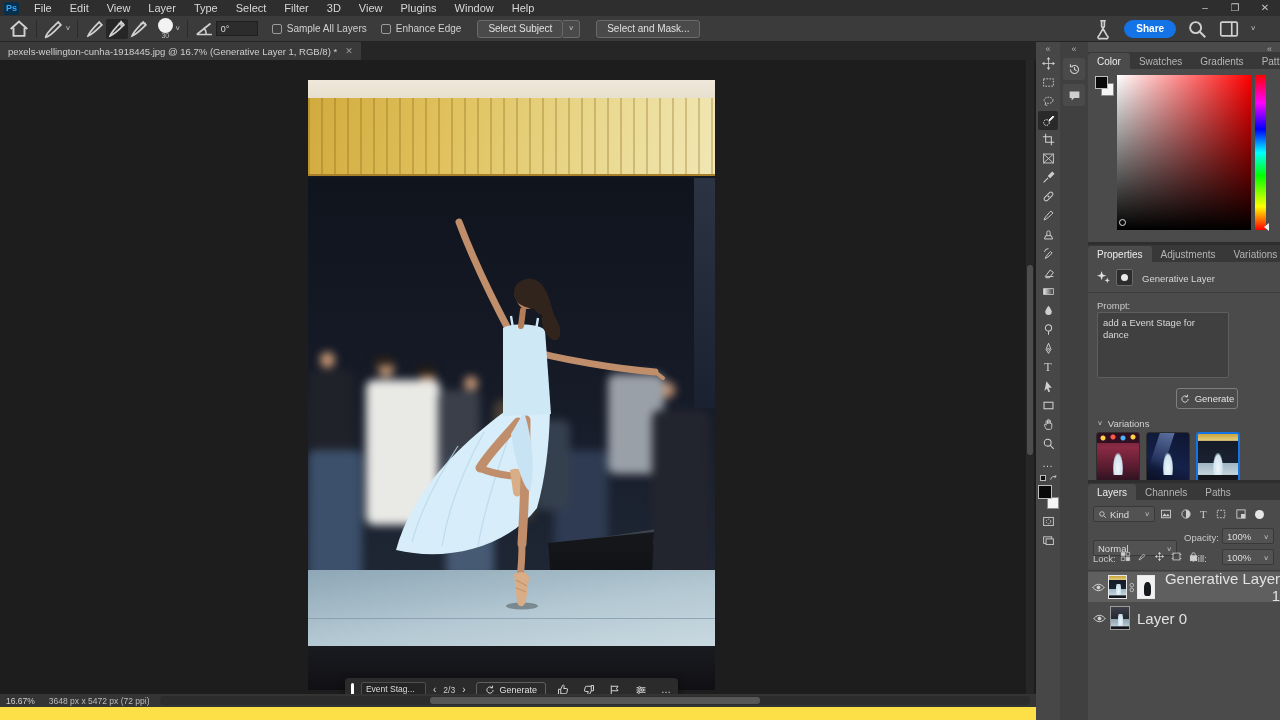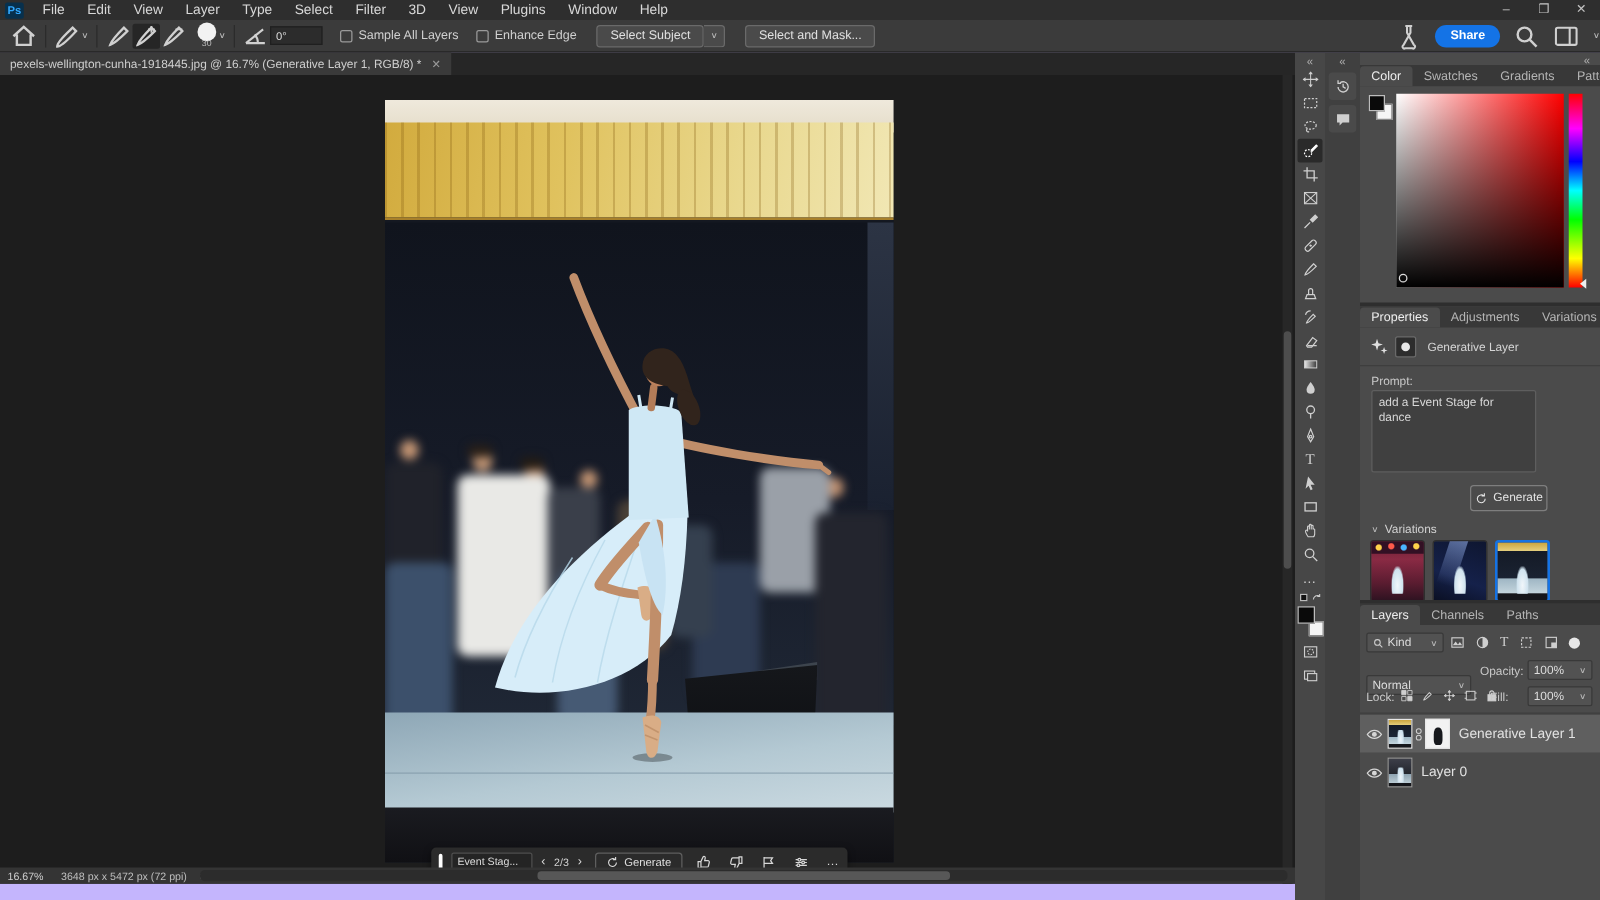--- a/index.html
+++ b/index.html
@@ -1,18 +1,18 @@
 <!DOCTYPE html>
 <html><head>
 <meta charset="utf-8">
 <style>
   * { margin:0; padding:0; box-sizing:border-box; }
   html,body { width:1280px; height:720px; overflow:hidden; background:#1d1d1d;
     font-family:"Liberation Sans", sans-serif; -webkit-font-smoothing:antialiased; }
-  #app { position:relative; width:1280px; height:720px; background:#c4b5fd; color:#d6d6d6; font-size:11px; }
+  #app { position:relative; width:1280px; height:720px; background:#fde047; color:#d6d6d6; font-size:11px; }
   .abs { position:absolute; }
 
   
   #menubar { position:absolute; left:0; top:0; width:1280px; height:16px; background:#2e2e2e;
     display:flex; align-items:center; gap:0; z-index:30; }
   .ps-logo { width:15px; height:13px; margin:0 6px 0 4px; background:#07304d; color:#31a8ff;
     font-size:9px; font-weight:bold; display:flex; align-items:center; justify-content:center; border-radius:2px; }
   .mi { padding:12px 9px; color:#d8d8d8; font-size:11px; line-height:16px; }
   #winctl { margin-left:auto; display:flex; }
   #winctl span { width:30px; text-align:center; color:#c2c2c2; font-size:10px; line-height:16px; }
@@ -94,21 +94,21 @@
   .vthumb { position:absolute; width:44px; height:50px; border-radius:3px; overflow:hidden; border:1px solid #2e2e2e; }
   .vthumb.sel { border:2px solid #1473e6; }
   .mini-fig { position:absolute; left:50%; top:42%; width:10px; height:22px; transform:translateX(-50%);
     background:radial-gradient(ellipse at 50% 70%, #f0f6fa 0%, #cfe2ee 60%, rgba(255,255,255,0) 75%); }
 
   
   .lrow { position:absolute; left:0; width:192px; display:flex; align-items:center; }
   .eye { width:22px; display:flex; justify-content:center; color:#d6d6d6; }
   .eye svg { width:13px; height:9px; }
   .lthumb { width:20px; height:24px; border:1px solid #9a9a9a; overflow:hidden; position:relative; background:#222; }
-  .lname { font-size:11px; color:#e2e2e2; margin-left:7px;text-align:right; }
+  .lname { font-size:15px; color:#e2e2e2; margin-left:7px;text-align:right; }
   .lockicons { display:flex; gap:6px; color:#cfcfcf; align-items:center; }
   .lockicons svg { width:11px; height:11px; }
 
   
   #taskbar { position:absolute; left:345px; top:618px; width:333px; height:23px; background:#2b2b2b;
     border-radius:4px; box-shadow:0 2px 6px rgba(0,0,0,.5); display:flex; align-items:center; z-index:20; }
   #taskbar .accent { width:3px; height:14px; background:#fff; border-radius:2px; margin:0 7px 0 6px; }
   #tb-field { width:66px; height:15px; background:#242424; border:1px solid #4e4e4e; border-radius:2px;
     font-size:8.5px; color:#dcdcdc; line-height:13px; padding-left:4px; }
   .tb-ic { color:#d8d8d8; font-size:10px; padding:0 7px; display:flex; align-items:center; }
@@ -204,21 +204,21 @@
       <span class="checkbox"></span>
       <span class="ob-label">Enhance Edge</span>
     </div>
     <div style="display:flex;align-items:center;margin-left:16px">
       <div class="ob-btn">Select Subject</div>
       <div class="ob-btn" style="border-left:none;border-radius:0 3px 3px 0;padding:0 5px">
         <span class="chev">∨</span>
       </div>
     </div>
     <div class="ob-btn" style="margin-left:16px">Select and Mask...</div>
-    <div style="margin-left:auto;display:flex;align-items:center;gap:10px;padding-right:0">
+    <div style="margin-left:auto;display:flex;align-items:center;gap:10px;padding-right:24px">
       <div class="ob-icon">
         <svg viewBox="0 0 16 16" fill="none" stroke="currentColor" stroke-width="1.2">
             <path d="M6 2h4M7 2v4l4 7a1 1 0 01-1 2H6a1 1 0 01-1-2l4-7V2"></path>
           </svg>
       </div>
       <div class="share-pill">Share</div>
       <div class="ob-icon">
         <svg viewBox="0 0 16 16" fill="none" stroke="currentColor" stroke-width="1.4">
             <circle cx="7" cy="7" r="4"></circle>
             <path d="M10 10l4 4"></path>

